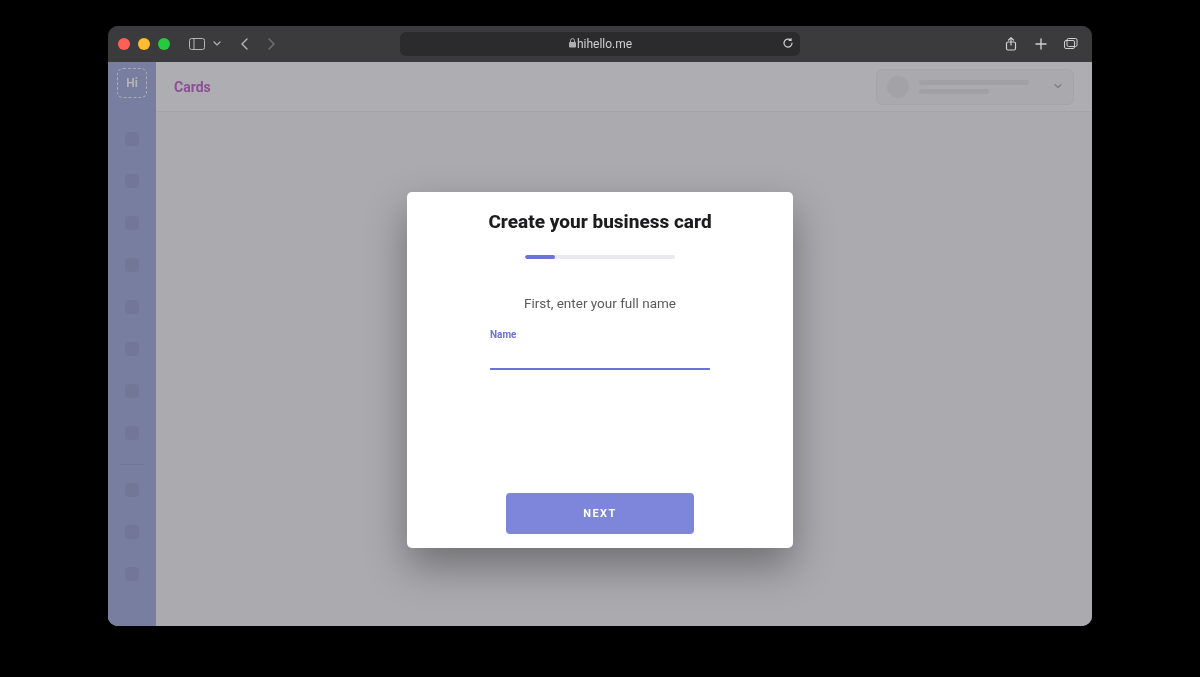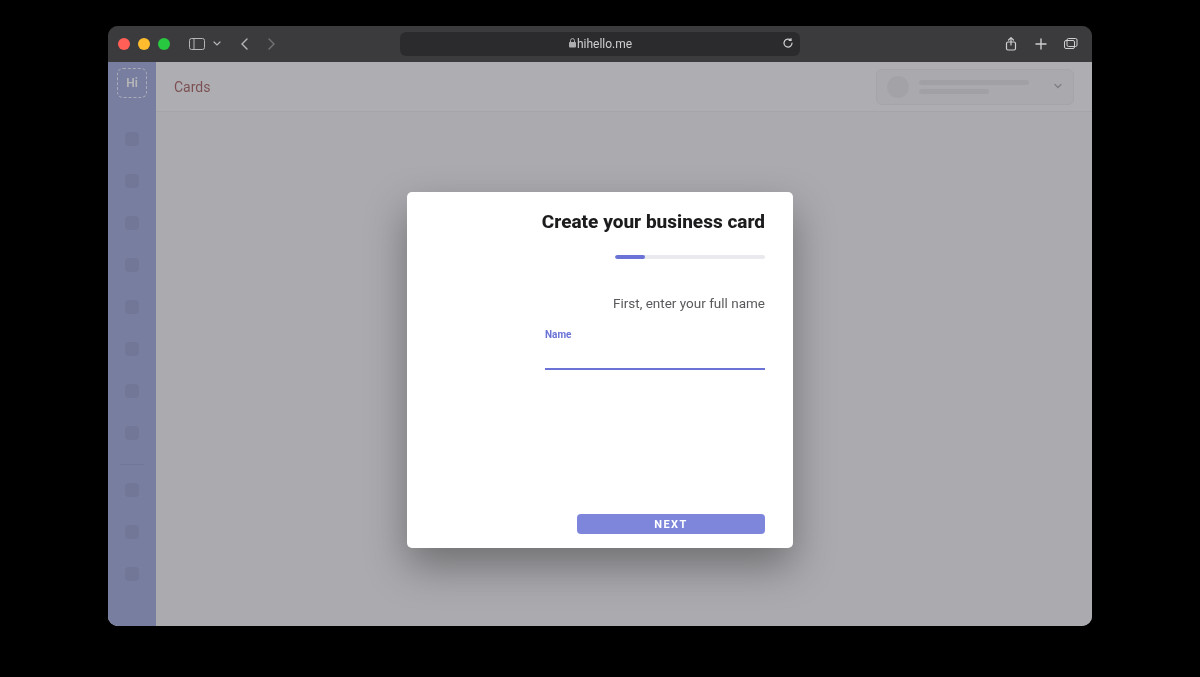--- a/index.html
+++ b/index.html
@@ -42,48 +42,48 @@
     width:14px; height:14px; background:#6a76b6; border-radius:4px; margin:14px 0;
   }
   .rail .rdiv { width:24px; height:1px; background:#6a76b6; margin:10px 0 4px;}
   
   
   .apphdr {
     position:absolute; left:48px; right:0; top:0; height:50px; background:#eeeef1;
     border-bottom:1px solid #d9d9dd; display:flex; align-items:center; padding:0 18px;
     justify-content:space-between;
   }
-  .apphdr .title { font-weight:400; font-size:14px; color:#7f1d1d;}
+  .apphdr .title { font-weight:700; font-size:14px; color:#a21caf;}
   .account { display:flex; align-items:center; gap:10px; background:#e5e5e8; border:1px solid #d9d9dd; border-radius:6px; padding:6px 10px;}
   .account .av { width:22px; height:22px; border-radius:50%; background:#d7d7da;}
   .account .lines { display:flex; flex-direction:column; gap:4px;}
   .account .ln { height:5px; width:110px; background:#d2d2d6; border-radius:3px;}
   .account .ln.short{ width:70px;}
   .account .chev { color:#8a8a90; font-size:12px; margin-left:14px;}
   
   
   .modal {
     position:absolute; left:50%; top:130px; transform:translateX(-50%);
     width:386px; height:356px; background:#fff; border-radius:5px;
     box-shadow:0 18px 40px rgba(0,0,0,.35);
-    display:flex; flex-direction:column; align-items:flex-end;
+    display:flex; flex-direction:column; align-items:center;
     padding:18px 28px 14px;
   }
   .modal h1 { font-size:19px; font-weight:800; color:#1c1c1e;}
   .progress { width:150px; height:4px; background:#e9e9ee; border-radius:2px; margin-top:22px; position:relative; overflow:hidden;}
   .progress .fill{ position:absolute; left:0; top:0; bottom:0; width:20%; background:#6b73d6; border-radius:2px;}
   .modal h2 { font-size:13.5px; font-weight:400; color:#5a5a5e; margin-top:36px;}
   .field { width:220px; margin-top:18px; }
   .field label { display:block; font-size:10px; color:#6b73d6; font-weight:700; margin-bottom:2px;}
   .field input {
     width:100%; border:none; border-bottom:2px solid #6b73d6; background:transparent;
     font-size:14px; padding:4px 0 6px; outline:none; color:#222;
   }
   .next {
-    margin-top:auto; width:188px; height:20px; border:none; border-radius:4px;
+    margin-top:auto; width:188px; height:41px; border:none; border-radius:4px;
     background:#7d86db; color:#fff; font-size:11px; font-weight:700; letter-spacing:1.5px;
     cursor:pointer;
   }
 </style>
 </head>
 <body>
 
 <div class="browser">
   <div class="titlebar">
     <div class="traffic">

